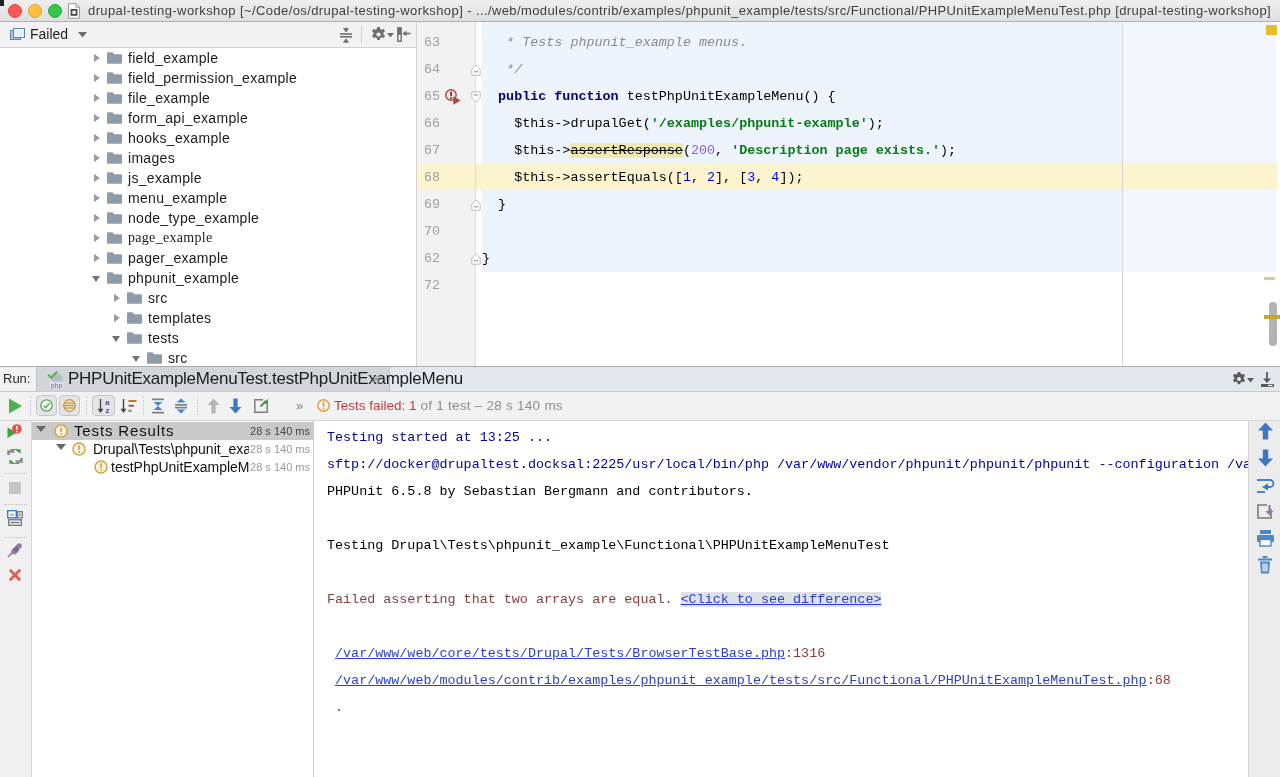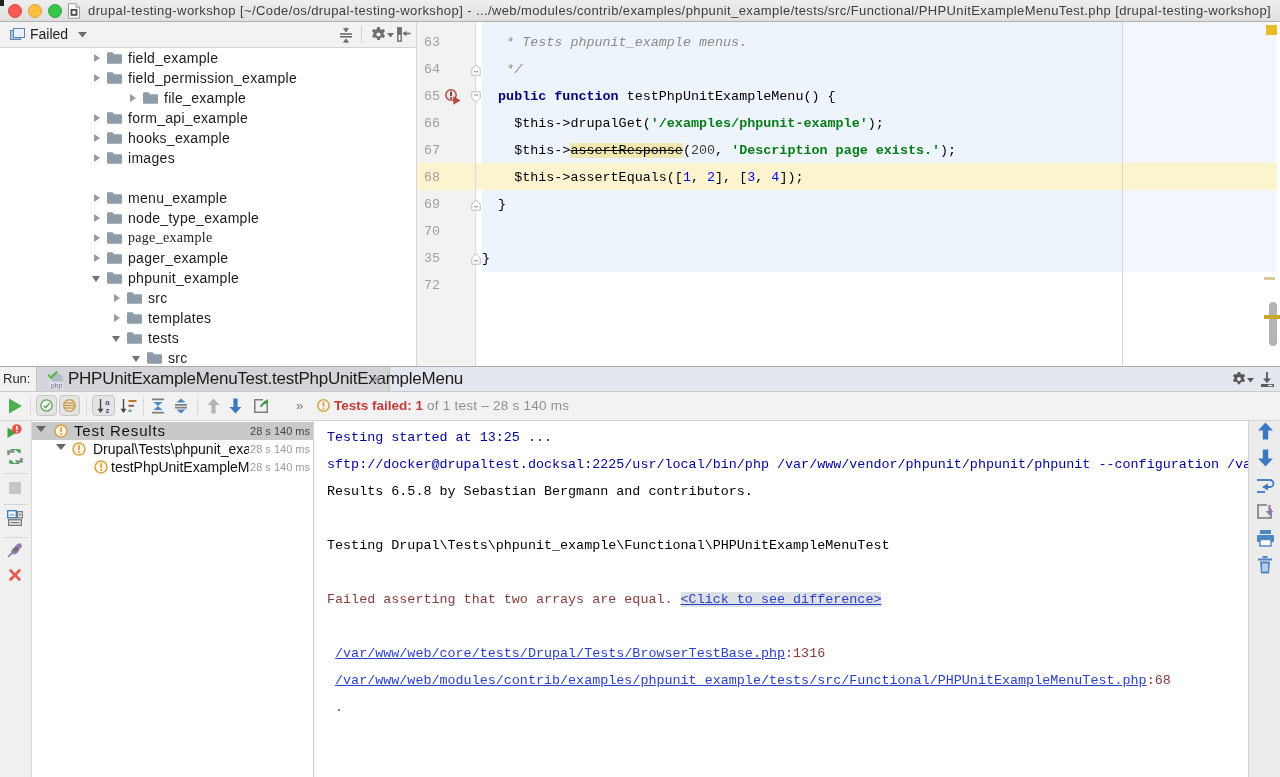--- a/index.html
+++ b/index.html
@@ -69,21 +69,21 @@
       </svg>
       <span style="position:absolute;left:128px;">field_example</span>
     </div>
     <div class="trow" style="left:0;top:20px;width:416px;">
       <span class="tw" style="left:94px;"></span>
       <svg style="position:absolute;left:107px;top:3px;" width="15" height="13" viewBox="0 0 15 13">
         <use href="#folder"></use>
       </svg>
       <span style="position:absolute;left:128px;">field_permission_example</span>
     </div>
-    <div class="trow" style="left:0;top:40px;width:416px;margin-left:36px;">
+    <div class="trow" style="left:0;top:40px;width:416px;">
       <span class="tw" style="left:94px;"></span>
       <svg style="position:absolute;left:107px;top:3px;" width="15" height="13" viewBox="0 0 15 13">
         <use href="#folder"></use>
       </svg>
       <span style="position:absolute;left:128px;">file_example</span>
     </div>
     <div class="trow" style="left:0;top:60px;width:416px;">
       <span class="tw" style="left:94px;"></span>
       <svg style="position:absolute;left:107px;top:3px;" width="15" height="13" viewBox="0 0 15 13">
         <use href="#folder"></use>
@@ -96,20 +96,27 @@
         <use href="#folder"></use>
       </svg>
       <span style="position:absolute;left:128px;">hooks_example</span>
     </div>
     <div class="trow" style="left:0;top:100px;width:416px;">
       <span class="tw" style="left:94px;"></span>
       <svg style="position:absolute;left:107px;top:3px;" width="15" height="13" viewBox="0 0 15 13">
         <use href="#folder"></use>
       </svg>
       <span style="position:absolute;left:128px;">images</span>
+    </div>
+    <div class="trow" style="left:0;top:120px;width:416px;">
+      <span class="tw" style="left:94px;"></span>
+      <svg style="position:absolute;left:107px;top:3px;" width="15" height="13" viewBox="0 0 15 13">
+        <use href="#folder"></use>
+      </svg>
+      <span style="position:absolute;left:128px;">js_example</span>
     </div>
     <div class="trow" style="left:0;top:140px;width:416px;">
       <span class="tw" style="left:94px;"></span>
       <svg style="position:absolute;left:107px;top:3px;" width="15" height="13" viewBox="0 0 15 13">
         <use href="#folder"></use>
       </svg>
       <span style="position:absolute;left:128px;">menu_example</span>
     </div>
     <div class="trow" style="left:0;top:160px;width:416px;">
       <span class="tw" style="left:94px;"></span>
@@ -199,30 +206,30 @@
 
   <div id="lnums" class="mono" style="position:absolute;left:0;top:6.5px;width:20px;font-size:13.4px;color:#a0a0a0;">
       <div class="row mono" style="left:7px;top:0px;">63</div>
       <div class="row mono" style="left:7px;top:27px;">64</div>
       <div class="row mono" style="left:7px;top:54px;">65</div>
       <div class="row mono" style="left:7px;top:81px;">66</div>
       <div class="row mono" style="left:7px;top:108px;">67</div>
       <div class="row mono" style="left:7px;top:135px;">68</div>
       <div class="row mono" style="left:7px;top:162px;">69</div>
       <div class="row mono" style="left:7px;top:189px;">70</div>
-      <div class="row mono" style="left:7px;top:216px;">35</div>
+      <div class="row mono" style="left:7px;top:216px;">62</div>
       <div class="row mono" style="left:7px;top:243px;">72</div>
     </div>
 
   <div id="code" class="mono" style="position:absolute;left:65px;top:6.5px;font-size:13.4px;color:#000;">
       <div class="row" style="left:0;top:0px;"><span style="color:#8a8a8a;font-style:italic;">   * Tests phpunit_example menus.</span></div>
       <div class="row" style="left:0;top:27px;"><span style="color:#8a8a8a;font-style:italic;">   */</span></div>
       <div class="row" style="left:0;top:54px;">  <span style="color:#00007f;font-weight:bold;">public function</span> testPhpUnitExampleMenu() {</div>
       <div class="row" style="left:0;top:81px;">    $this-&gt;drupalGet(<span style="color:#067d17;font-weight:bold;">'/examples/phpunit-example'</span>);</div>
-      <div class="row" style="left:0;top:108px;">    $this-&gt;<span style="background:#f0e8b2;text-decoration:line-through;">assertResponse</span>(<span style="color:#404040;">200</span>, <span style="color:#067d17;font-weight:bold;">'Description page exists.'</span>);</div>
+      <div class="row" style="left:0;top:108px;">    $this-&gt;<span style="background:#f0e8b2;text-decoration:line-through;">assertResponse</span>(<span style="color:#8b5cf6;">200</span>, <span style="color:#067d17;font-weight:bold;">'Description page exists.'</span>);</div>
       <div class="row" style="left:0;top:135px;">    $this-&gt;assertEquals([<span style="color:#0000ff;">1</span>, <span style="color:#0000ff;">2</span>], [<span style="color:#0000ff;">3</span>, <span style="color:#0000ff;">4</span>]);</div>
       <div class="row" style="left:0;top:162px;">  }</div>
       <div class="row" style="left:0;top:189px;"></div>
       <div class="row" style="left:0;top:216px;">}</div>
       <div class="row" style="left:0;top:243px;"></div>
     </div>
 
   <svg class="abs" style="left:27px;top:66px;" width="18" height="18" viewBox="0 0 18 18">
     <circle cx="7" cy="7" r="5.2" fill="#f6e1e0" stroke="#ae4e43" stroke-width="1.5"></circle>
     <rect x="6.2" y="3.6" width="1.7" height="4.6" fill="#4d3b41"></rect>
@@ -351,21 +358,21 @@
       <path d="M10,1.8 H1.8 V14.2 H14.2 V6" stroke="#7f7f7f" stroke-width="1.5" fill="none"></path>
       <path d="M7.5,8.5 L13,3" stroke="#3f9542" stroke-width="1.8" fill="none"></path>
       <polygon points="14.8,0.8 15.2,6 10,5.6" fill="#3f9542"></polygon>
     </svg>
     <div class="abs" style="left:296px;top:0;height:28px;line-height:28px;font-size:13px;color:#7c7c7c;">»</div>
     <svg class="abs" style="left:317px;top:7px;" width="13" height="13" viewBox="0 0 13 13">
       <circle cx="6.5" cy="6.5" r="5.7" fill="none" stroke="#d6a343" stroke-width="1.5"></circle>
       <rect x="5.7" y="2.8" width="1.6" height="4.6" fill="#d6a343"></rect>
       <rect x="5.7" y="8.6" width="1.6" height="1.7" fill="#d6a343"></rect>
     </svg>
-    <div class="abs" style="left:334px;top:0;height:28px;line-height:28px;font-size:13.5px;white-space:pre;"><span style="color:#c13b3b;font-weight:bold;">Tests failed: 1</span><span style="color:#8e8e8e;letter-spacing:0.25px;margin-top:47px;"> of 1 test – 28 s 140 ms</span></div>
+    <div class="abs" style="left:334px;top:0;height:28px;line-height:28px;font-size:13.5px;white-space:pre;"><span style="color:#c13b3b;">Tests failed: 1</span><span style="color:#8e8e8e;letter-spacing:0.25px;margin-top:47px;"> of 1 test – 28 s 140 ms</span></div>
   </div>
 
   <div class="abs" style="left:0;top:54px;width:31px;height:356px;background:#f0f0f0;border-right:1px solid #d8d8d8;box-sizing:content-box;">
     <svg class="abs" style="left:7px;top:3px;" width="15" height="15" viewBox="0 0 15 15">
       <polygon points="0.5,3.5 9.5,8.8 0.5,14" fill="#3fa142"></polygon>
       <circle cx="9.8" cy="5" r="4.8" fill="#e9504e"></circle>
       <rect x="9.1" y="1.9" width="1.5" height="4" fill="#fff"></rect>
       <rect x="9.1" y="6.9" width="1.5" height="1.5" fill="#fff"></rect>
     </svg>
     <svg class="abs" style="left:7px;top:28px;" width="16" height="15" viewBox="0 0 16 15">
@@ -401,21 +408,21 @@
   </div>
 
   <div class="abs" style="left:32px;top:54px;width:281px;height:356px;background:#fff;overflow:hidden;font-size:14px;">
     <div class="abs" style="left:0;top:1px;width:281px;height:18px;background:#c9c9c9;"></div>
     <div class="abs" style="left:4px;top:5px;width:0;height:0;border-left:5px solid transparent;border-right:5px solid transparent;border-top:6.5px solid #666;"></div>
     <svg class="abs" style="left:22px;top:3px;" width="14" height="14" viewBox="0 0 14 14">
         <circle cx="7" cy="7" r="6" fill="#fdf3e4" stroke="#d6a343" stroke-width="1.5"></circle>
         <rect x="6.2" y="3.2" width="1.7" height="4.8" fill="#d6a343"></rect>
         <rect x="6.2" y="9.2" width="1.7" height="1.8" fill="#d6a343"></rect>
       </svg>
-    <div class="abs" style="left:42px;top:1px;height:18px;line-height:18px;color:#111;font-size:15px;letter-spacing:0.85px;">Test Results</div>
+    <div class="abs" style="left:42px;top:1px;height:18px;line-height:18px;color:#111;font-size:15px;letter-spacing:0.85px;">Tests Results</div>
     <div class="abs" style="left:0;top:1px;width:278px;height:18px;line-height:18px;text-align:right;font-size:11px;color:#454545;">28 s 140 ms</div>
 
     <div class="abs" style="left:24px;top:23px;width:0;height:0;border-left:5px solid transparent;border-right:5px solid transparent;border-top:6.5px solid #666;"></div>
     <svg class="abs" style="left:40px;top:21px;" width="14" height="14" viewBox="0 0 14 14">
         <circle cx="7" cy="7" r="6" fill="#fdf3e4" stroke="#d6a343" stroke-width="1.5"></circle>
         <rect x="6.2" y="3.2" width="1.7" height="4.8" fill="#d6a343"></rect>
         <rect x="6.2" y="9.2" width="1.7" height="1.8" fill="#d6a343"></rect>
       </svg>
     <div class="abs" style="left:61px;top:19px;width:156px;height:18px;line-height:18px;color:#111;overflow:hidden;white-space:nowrap;">Drupal\Tests\phpunit_exa</div>
     <div class="abs" style="left:0;top:19px;width:278px;height:18px;line-height:18px;text-align:right;font-size:11px;color:#9a9a9a;">28 s 140 ms</div>
@@ -427,21 +434,21 @@
       </svg>
     <div class="abs" style="left:79px;top:37px;width:138px;height:18px;line-height:18px;color:#111;overflow:hidden;white-space:nowrap;">testPhpUnitExampleMe</div>
     <div class="abs" style="left:0;top:37px;width:278px;height:18px;line-height:18px;text-align:right;font-size:11px;color:#9a9a9a;">28 s 140 ms</div>
   </div>
 
   <div class="abs" style="left:313px;top:54px;width:1px;height:356px;background:#cfcfcf;"></div>
 
   <div class="abs mono" id="console" style="left:314px;top:54px;width:934px;height:356px;background:#fff;overflow:hidden;font-size:13.4px;">
     <div class="row" style="left:13px;top:2.5px;color:#00009b;">Testing started at 13:25 ...</div>
     <div class="row" style="left:13px;top:29.5px;color:#00009b;">sftp://docker@drupaltest.docksal:2225/usr/local/bin/php /var/www/vendor/phpunit/phpunit/phpunit --configuration /va</div>
-    <div class="row" style="left:13px;top:56.5px;color:#000;">Results 6.5.8 by Sebastian Bergmann and contributors.</div>
+    <div class="row" style="left:13px;top:56.5px;color:#000;">PHPUnit 6.5.8 by Sebastian Bergmann and contributors.</div>
     <div class="row" style="left:13px;top:110.5px;color:#000;">Testing Drupal\Tests\phpunit_example\Functional\PHPUnitExampleMenuTest</div>
     <div class="row" style="left:13px;top:164.5px;"><span style="color:#8a3c3c;">Failed asserting that two arrays are equal. </span><span style="color:#2b41c9;text-decoration:underline;background:#dde0e4;">&lt;Click to see difference&gt;</span></div>
     <div class="row" style="left:13px;top:218.5px;"><span> </span><span style="color:#2b41c9;text-decoration:underline;">/var/www/web/core/tests/Drupal/Tests/BrowserTestBase.php</span><span style="color:#8a3c3c;">:1316</span></div>
     <div class="row" style="left:13px;top:245.5px;"><span> </span><span style="color:#2b41c9;text-decoration:underline;">/var/www/web/modules/contrib/examples/phpunit_example/tests/src/Functional/PHPUnitExampleMenuTest.php</span><span style="color:#8a3c3c;">:68</span></div>
     <div class="row" style="left:13px;top:272.5px;color:#555;"> .</div>
   </div>
 
   <div class="abs" style="left:1248px;top:54px;width:32px;height:356px;background:#ececec;border-left:1px solid #d3d3d3;box-sizing:border-box;">
     <svg class="abs" style="left:8px;top:1px;" width="17" height="18" viewBox="0 0 17 18">
         <polygon points="8.5,0.5 16,8.5 11.2,8.5 11.2,17.5 5.8,17.5 5.8,8.5 1,8.5" fill="#3c78c1"></polygon>

